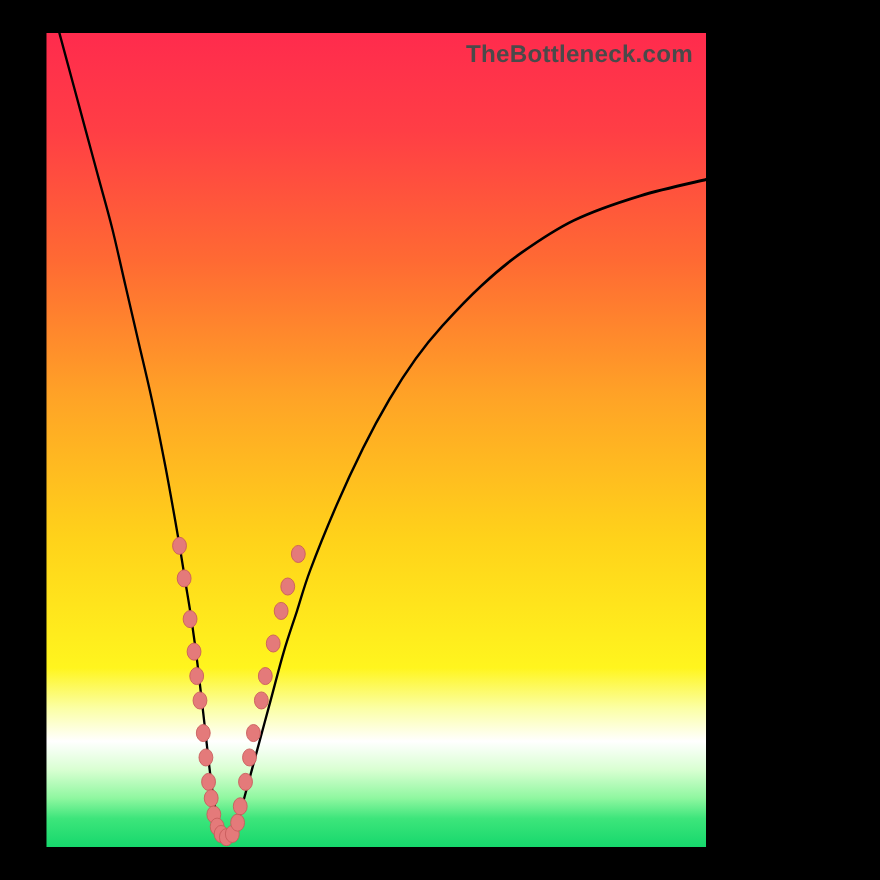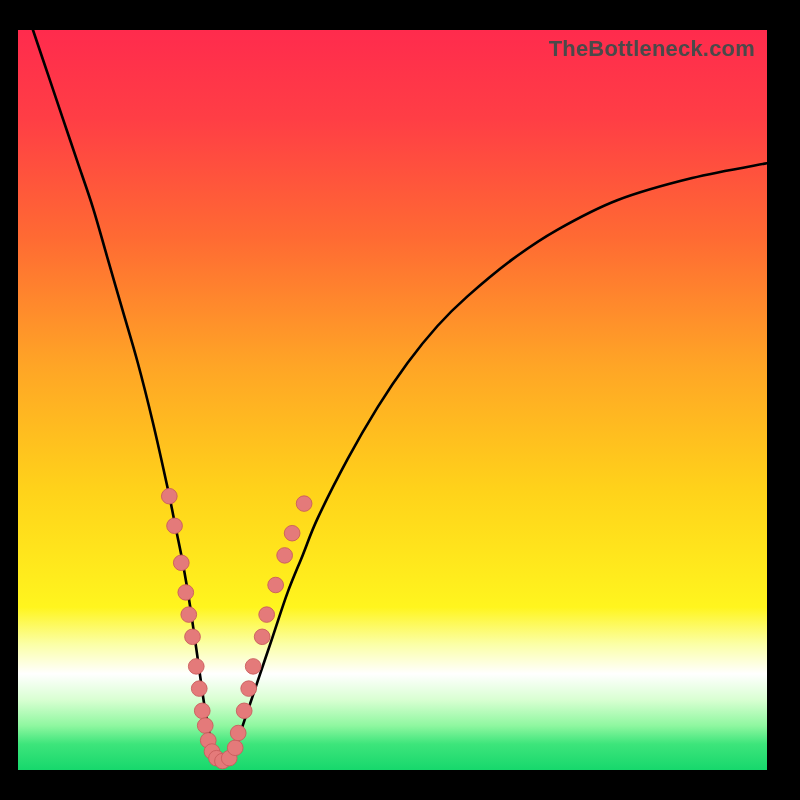--- a/index.html
+++ b/index.html
@@ -12,23 +12,23 @@
     font-family: Arial, Helvetica, sans-serif;
   }
   .frame {
     position: absolute;
     left: 0; top: 0;
     width: 800px; height: 800px;
     background: #000;
   }
   .plot {
     position: absolute;
-    left: 18px;
+    left: 42px;
     top: 30px;
-    width: 749px;
+    width: 600px;
     height: 740px;
     overflow: hidden;
   }
   .gradient {
     position: absolute;
     left: 0; top: 0;
     width: 100%;
     height: 100%;
   }
   .watermark {

